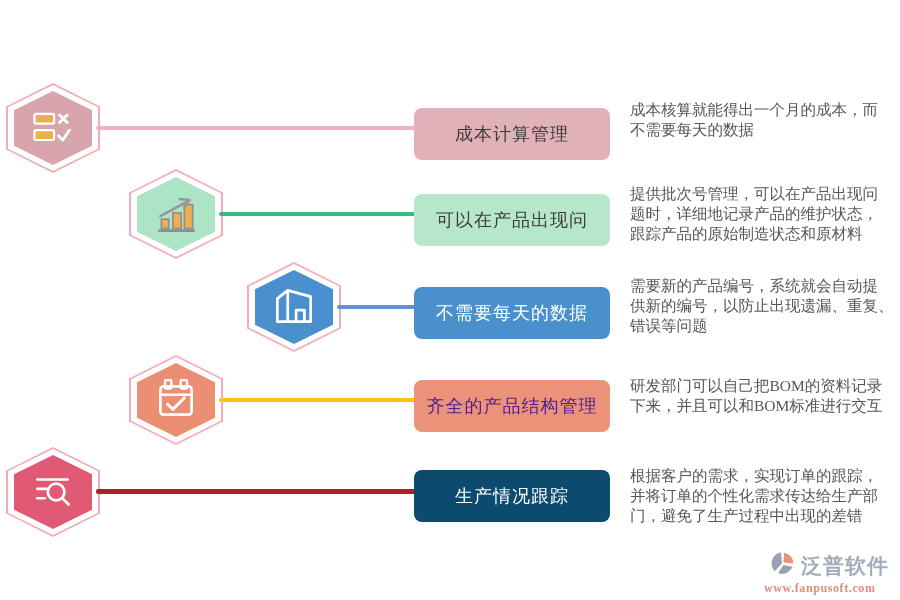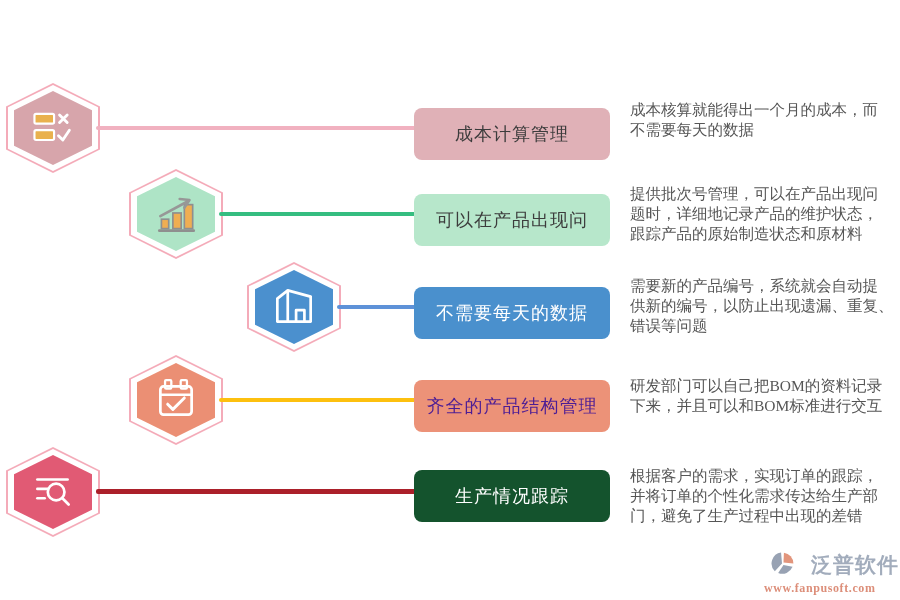--- a/index.html
+++ b/index.html
@@ -40,21 +40,21 @@
   .r2 .label-box {top:194px}      .r2 .desc {top:184px}
   .r3 .hex {left:247px; top:262px}.r3 .line {left:337px; top:305px; width:81px}
   .r3 .label-box {top:287px}      .r3 .desc {top:276px}
   .r4 .hex {left:129px; top:355px}.r4 .line {left:219px; top:398px; width:199px}
   .r4 .label-box {top:380px}      .r4 .desc {top:376px}
   .r5 .hex {left:6px; top:447px}  .r5 .line {left:96px;  top:489px; width:322px; height:5px}
   .r5 .label-box {top:470px}      .r5 .desc {top:466px}
 
   
   .wm { position:absolute; left:770px; top:551px; opacity:0.9; }
-  .wm-row { display:flex; gap:16px; }
+  .wm-row { display:flex; align-items:center; gap:6px; }
   .wm-brand { font-size:21px; font-weight:600; letter-spacing:1px; }
   .wm-url { font-size:12px; font-weight:700; letter-spacing:0.6px; margin-top:1px; margin-left:-6px; }
 </style>
 </head>
 <body>
 
 <div class="canvas">
 
   <div class="row r1">
     <div class="hex">
@@ -154,21 +154,21 @@
             <path d="M9,12 H38" stroke="#fff" stroke-width="2.6" stroke-linecap="round"></path>
             <path d="M9,21 H19" stroke="#fff" stroke-width="2.6" stroke-linecap="round"></path>
             <path d="M9,30 H16" stroke="#fff" stroke-width="2.6" stroke-linecap="round"></path>
             <circle cx="27" cy="24" r="8" fill="none" stroke="#fff" stroke-width="2.6"></circle>
             <path d="M33,30 L39,36" stroke="#fff" stroke-width="2.6" stroke-linecap="round"></path>
           </svg>
         </span>
       </div>
     </div>
     <div class="line" style="background: rgb(171, 32, 42);"></div>
-    <div class="label-box cjk" style="background: #14532d; color: rgb(255, 255, 255);">生产情况跟踪</div>
+    <div class="label-box cjk" style="background: #0c4a6e; color: rgb(255, 255, 255);">生产情况跟踪</div>
     <div class="desc cjk">根据客户的需求，实现订单的跟踪，
 并将订单的个性化需求传达给生产部
 门，避免了生产过程中出现的差错</div>
   </div>
 
   <div class="wm">
     <div class="wm-row">
       <span>
         <svg width="25" height="25" viewBox="0 0 26 26">
           <path d="M11.5,1.5 A11.5,11.5 0 0 0 5,21 L12.5,13 Z" fill="#8d99ab"></path>

